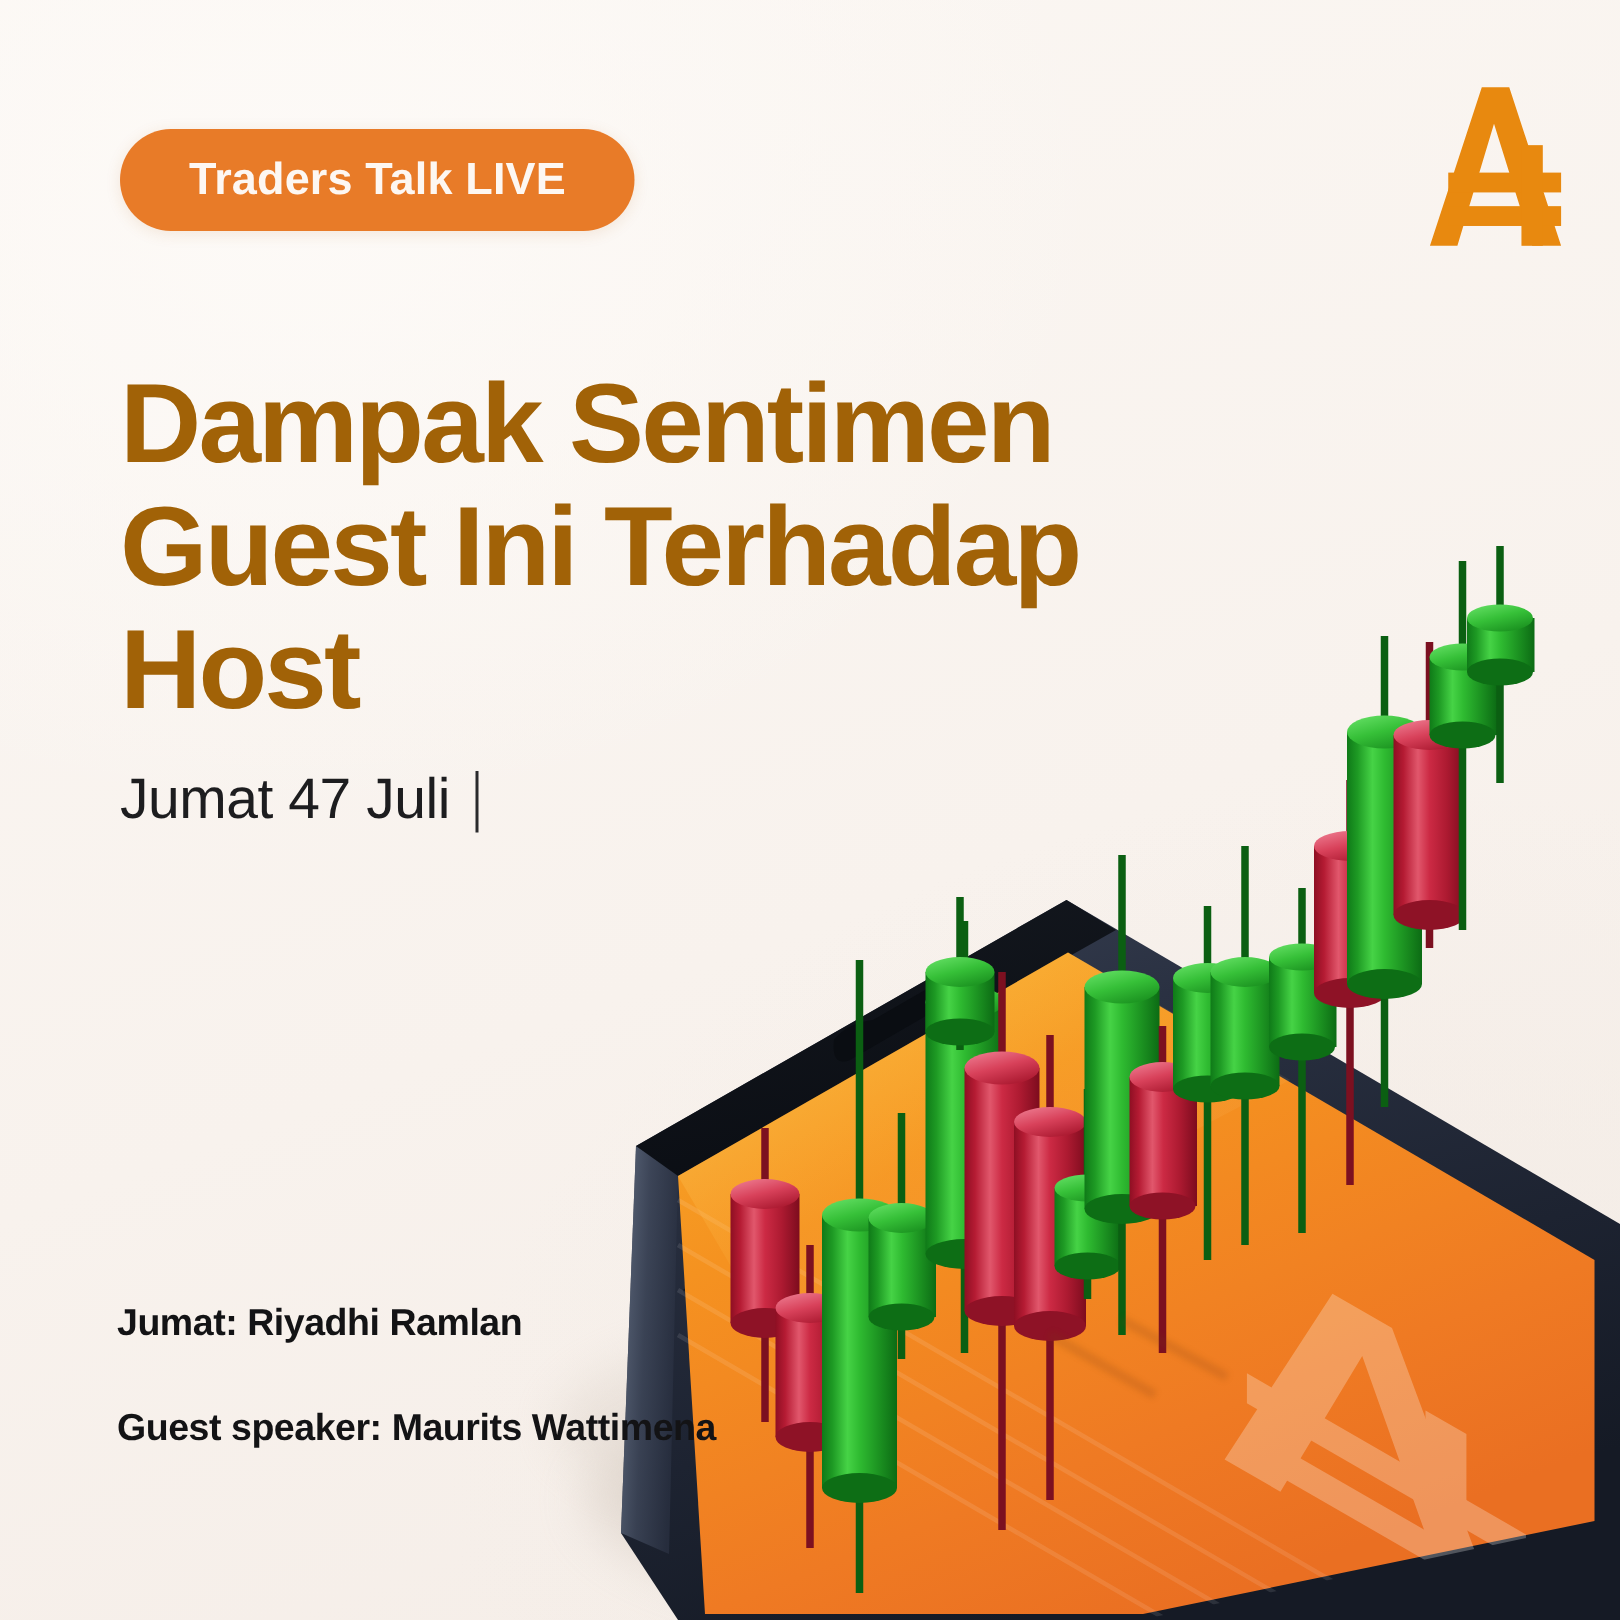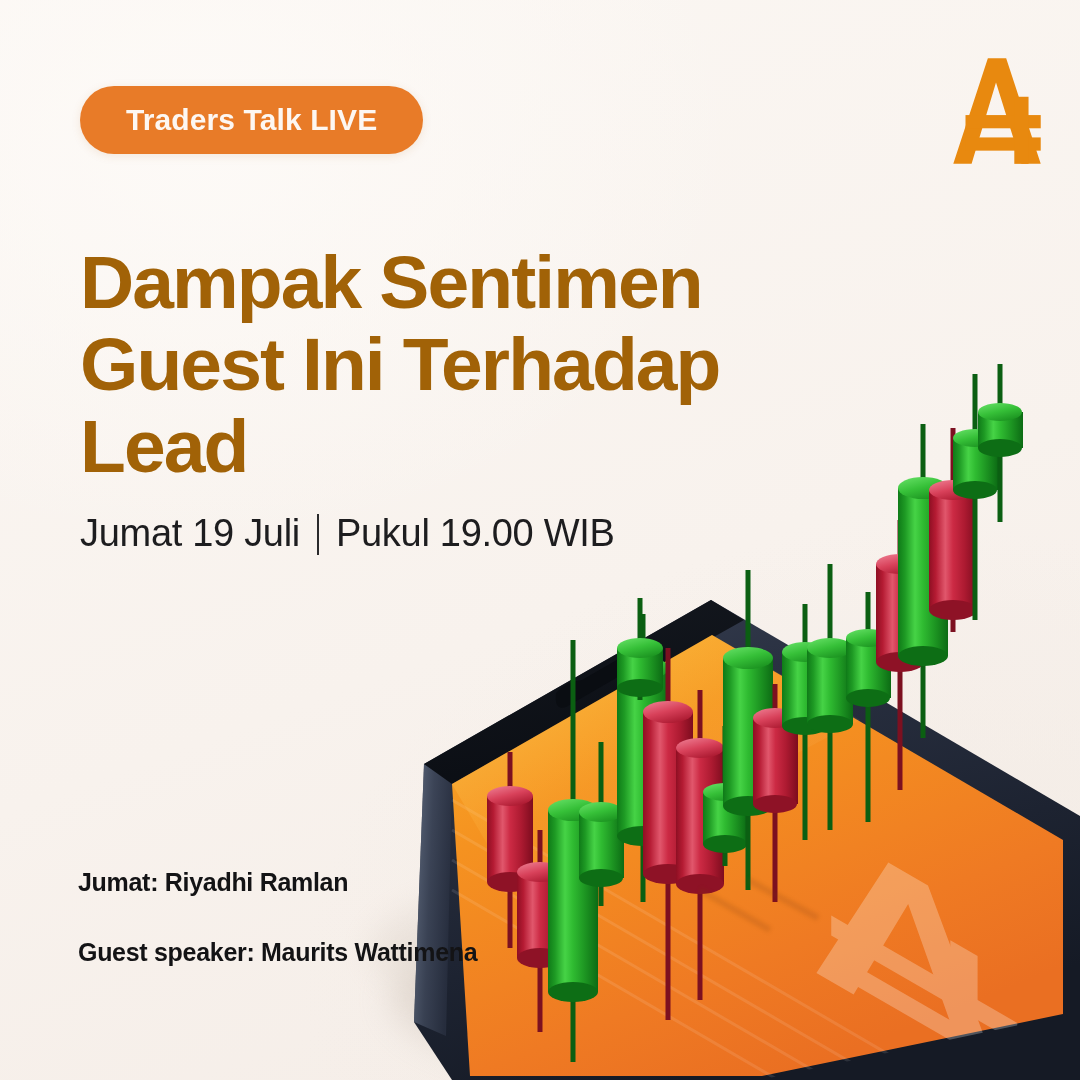--- a/index.html
+++ b/index.html
@@ -398,27 +398,26 @@
     </g>
   </svg>
 
   <div class="badge">
     <span class="badge-text">Traders Talk LIVE</span>
   </div>
 
   <h1 class="headline">
     <span class="ln">Dampak Sentimen</span>
     <span class="ln">Guest Ini Terhadap</span>
-    <span class="ln">Lead</span>
+    <span class="ln">Host</span>
   </h1>
 
   <div class="schedule">
-    <span>Jumat 19 Juli</span>
+    <span>Jumat 47 Juli</span>
     <span class="sep"></span>
-    <span>Pukul 19.00 WIB</span>
   </div>
 
   <div class="speakers">
     <div class="sp-block">
       <div class="sp-name">Jumat: Riyadhi Ramlan</div>
     </div>
     <div class="sp-block">
       <div class="sp-name">Guest speaker: Maurits Wattimena</div>
     </div>
   </div>

